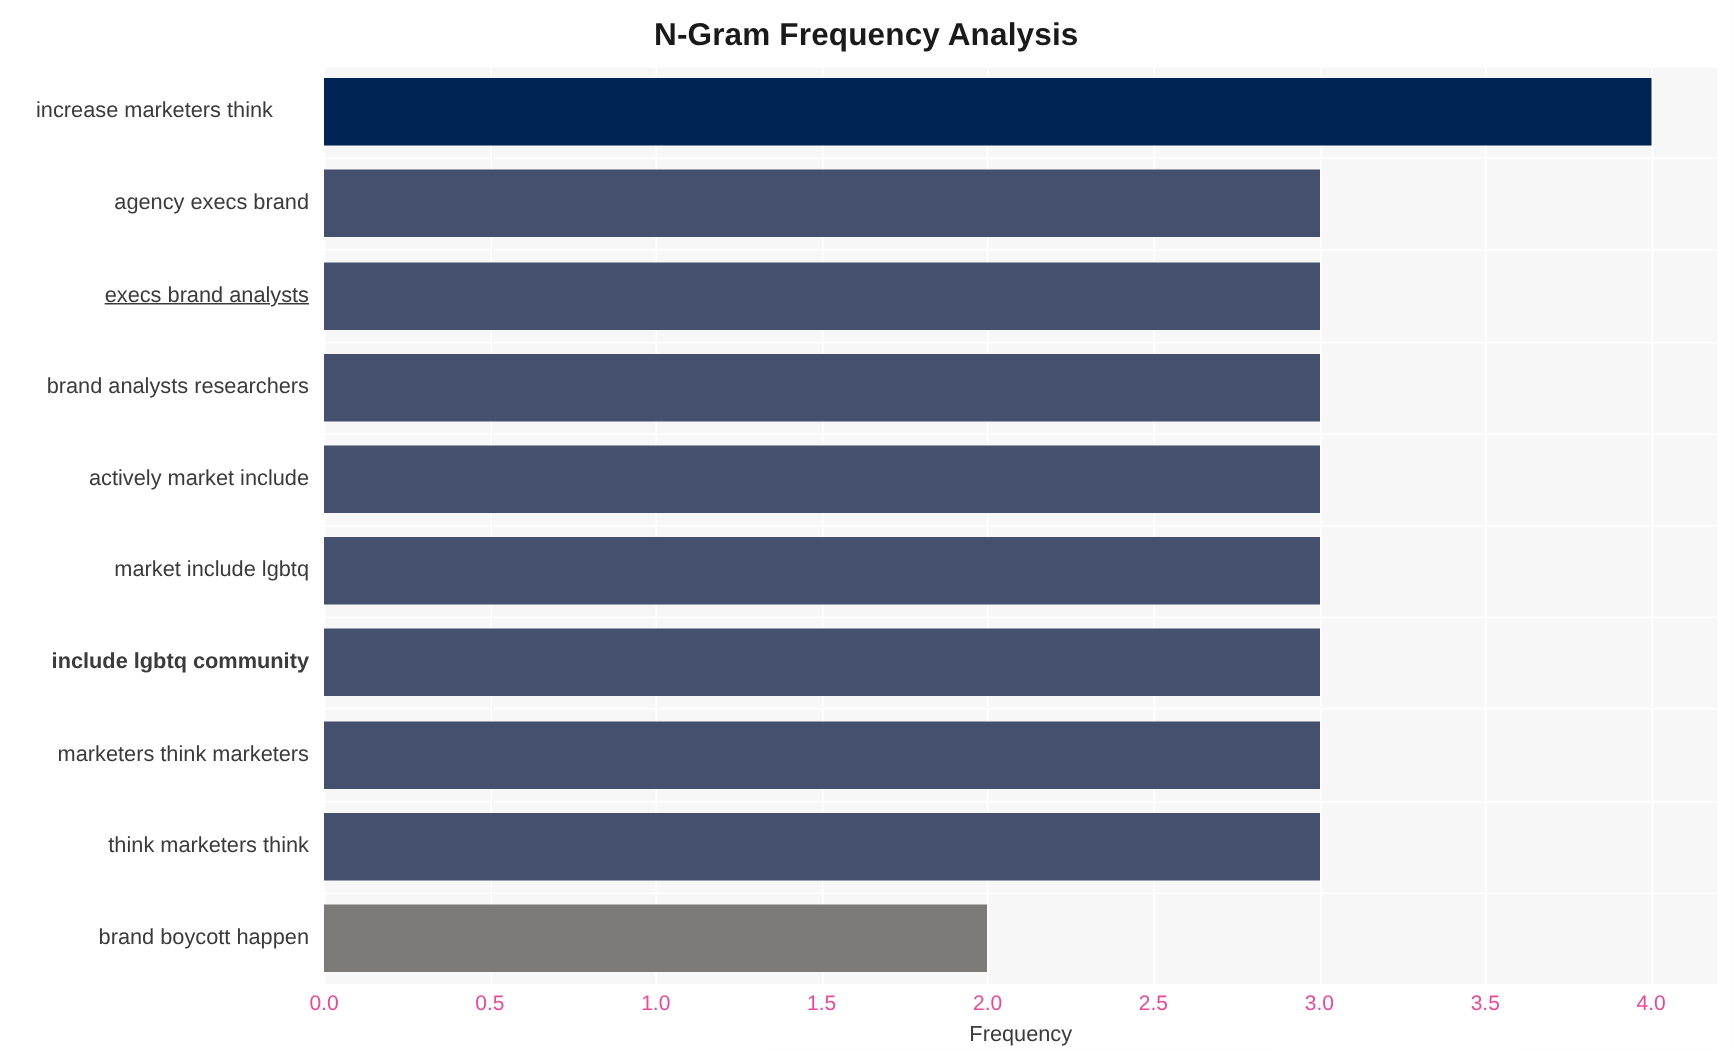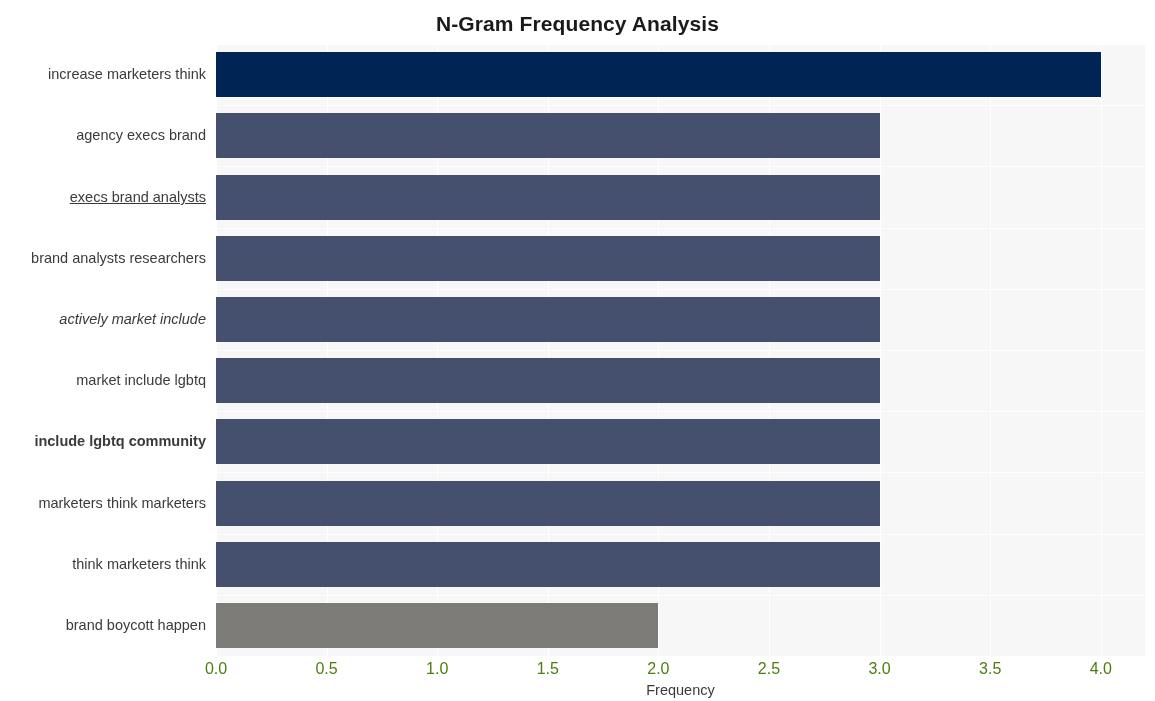--- a/index.html
+++ b/index.html
@@ -83,22 +83,22 @@
     position: absolute;
     left: 0;
     top: 652px;
     width: 1155px;
     height: 22px;
   }
   .xtick {
     position: absolute;
     top: 0;
     transform: translateX(-50%);
-    font-size: 16px;
-    color: #4d7c0f;
+    font-size: 14px;
+    color: #ec4899;
     white-space: nowrap;
     text-align: center;
   }
   .xaxis-label {
     position: absolute;
     left: 216px;
     top: 674px;
     width: 929px;
     text-align: center;
     font-size: 14.5px;
@@ -106,25 +106,25 @@
   }
 </style>
 </head>
 <body>
 
 <div id="chart-root">
 
   <div class="chart-title">N-Gram Frequency Analysis</div>
 
   <div class="ylabels">
-      <div class="ylabel" style="top: 8px;">increase marketers think</div>
+      <div class="ylabel" style="top: 8px; text-align: center;">increase marketers think</div>
       <div class="ylabel" style="top: 69px;">agency execs brand</div>
       <div class="ylabel" style="top: 131px; text-decoration: underline;">execs brand analysts</div>
       <div class="ylabel" style="top: 192px;">brand analysts researchers</div>
-      <div class="ylabel" style="top: 253px; font-style: italic;">actively market include</div>
+      <div class="ylabel" style="top: 253px;">actively market include</div>
       <div class="ylabel" style="top: 314px;">market include lgbtq</div>
       <div class="ylabel" style="top: 375px; font-weight: bold;">include lgbtq community</div>
       <div class="ylabel" style="top: 437px; padding-left: 40px;">marketers think marketers</div>
       <div class="ylabel" style="top: 498px;">think marketers think</div>
       <div class="ylabel" style="top: 559px;">brand boycott happen</div>
     </div>
 
   <div class="plot-area">
     <div id="gridlines">
         <div class="gridline-v" style="left: 0px;"></div>

